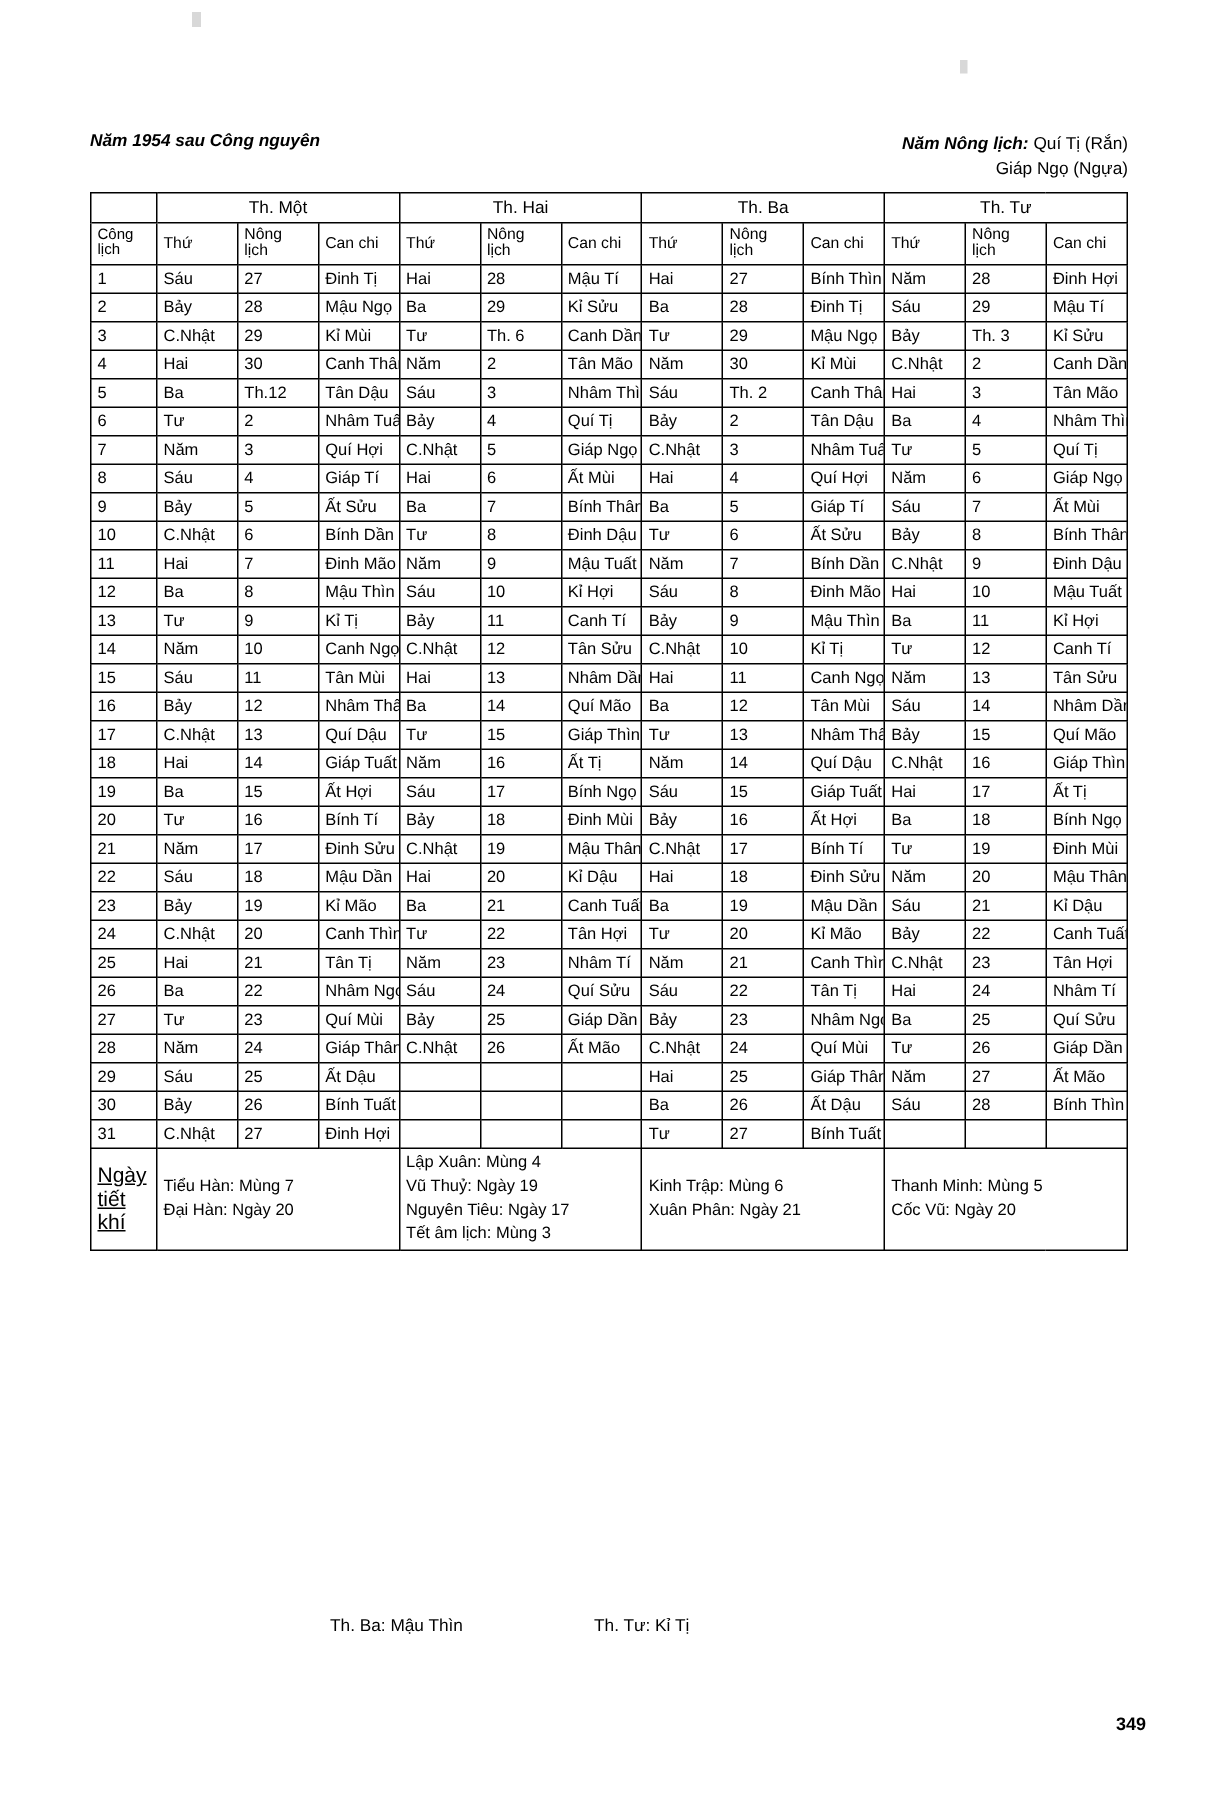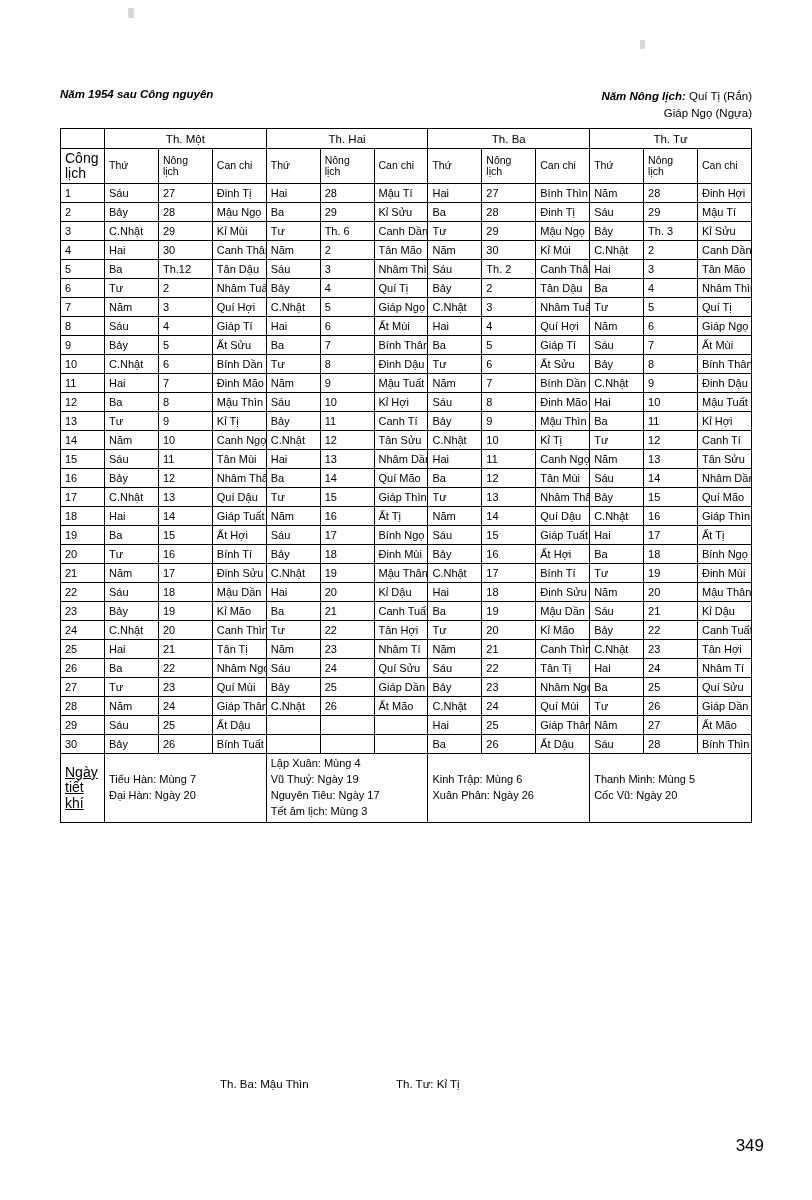--- a/index.html
+++ b/index.html
@@ -81,21 +81,21 @@
 
   th.sub {
     font-size: 10.5px;
     line-height: 1.08;
     vertical-align: top;
     padding-top: 2px;
     height: 30px;
   }
   th.sub-congli {
     border-top: none;
-    font-size: 14px;
+    font-size: 10px;
     line-height: 1.08;
     vertical-align: top;
     padding-top: 2px;
   }
   .tietkhi-label {
     font-size: 14px;
     line-height: 1.12;
     vertical-align: top;
     padding-top: 3px;
     text-decoration: underline;
@@ -118,22 +118,22 @@
   .footnote .fn-row {
     display: flex;
   }
   .footnote .fn-label { width: 160px; }
   .footnote .fn-c1 { width: 176px; }
   .footnote .fn-c2 { width: 160px; }
   .pageno {
     position: absolute;
     right: 48px;
     bottom: 44px;
-    font-size: 17px;
-    font-weight: normal;
+    font-size: 12px;
+    font-weight: bold;
   }
   .mark {
     position: absolute;
     background: #d8d8d8;
   }
 </style>
 </head>
 <body>
 
 <div class="page">
@@ -637,20 +637,35 @@
             <td class="cl-canchi">Bính Tuất</td>
             <td class="cl-thu"></td>
             <td class="cl-nong"></td>
             <td class="cl-canchi"></td>
             <td class="cl-thu">Ba</td>
             <td class="cl-nong">26</td>
             <td class="cl-canchi">Ất Dậu</td>
             <td class="cl-thu">Sáu</td>
             <td class="cl-nong">28</td>
             <td class="cl-canchi">Bính Thìn</td>
+          </tr>
+          <tr>
+            <td class="cl-congli">31</td>
+            <td class="cl-thu">C.Nhật</td>
+            <td class="cl-nong">27</td>
+            <td class="cl-canchi">Đinh Hợi</td>
+            <td class="cl-thu"></td>
+            <td class="cl-nong"></td>
+            <td class="cl-canchi"></td>
+            <td class="cl-thu">Tư</td>
+            <td class="cl-nong">27</td>
+            <td class="cl-canchi">Bính Tuất</td>
+            <td class="cl-thu"></td>
+            <td class="cl-nong"></td>
+            <td class="cl-canchi"></td>
           </tr>
         </tbody>
       <tfoot>
         <tr>
           <td class="tietkhi-label cl-congli">
             <div>Ngày</div>
             <div>tiết</div>
             <div>khí</div>
           </td>
           <td class="tietkhi-cell" colspan="3">
@@ -658,21 +673,21 @@
               <div>Đại Hàn: Ngày 20</div>
             </td>
           <td class="tietkhi-cell" colspan="3">
               <div>Lập Xuân: Mùng 4</div>
               <div>Vũ Thuỷ: Ngày 19</div>
               <div>Nguyên Tiêu: Ngày 17</div>
               <div>Tết âm lịch: Mùng 3</div>
             </td>
           <td class="tietkhi-cell" colspan="3">
               <div>Kinh Trập: Mùng 6</div>
-              <div>Xuân Phân: Ngày 26</div>
+              <div>Xuân Phân: Ngày 21</div>
             </td>
           <td class="tietkhi-cell" colspan="3">
               <div>Thanh Minh: Mùng 5</div>
               <div>Cốc Vũ: Ngày 20</div>
             </td>
         </tr>
       </tfoot>
     </table>
   </div>
 

